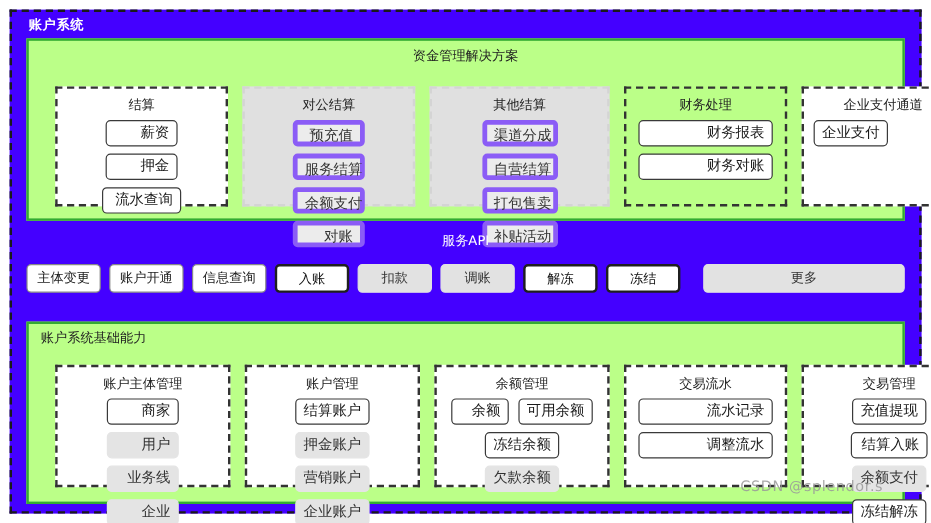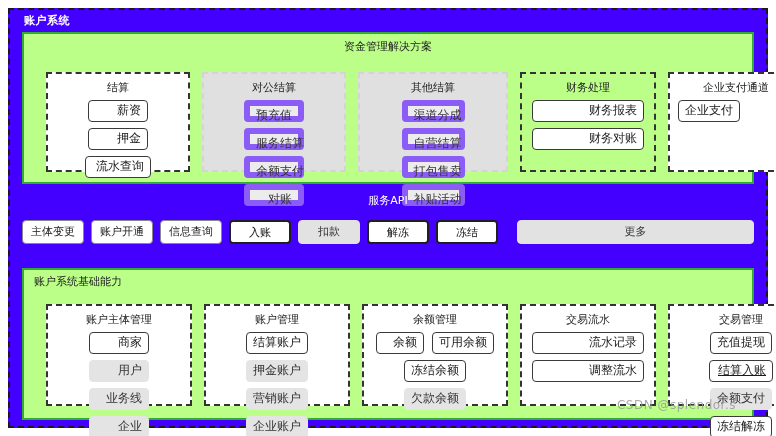--- a/index.html
+++ b/index.html
@@ -137,21 +137,21 @@
     border: 1.6px solid #3a3a3a;
     color: #1a1a1a;
   }
   .chip-fill {
     background: #e4e4e4;
     border: 1px solid #e4e4e4;
     color: #333333;
   }
   .chip-fill-lite {
     background: #ececec;
-    border: 6px solid #8b5cf6;
+    border: 4px solid #8b5cf6;
     color: #333333;
   }
   .w-half { width: 60px; }
 
   
   #api-band {
     position: absolute;
     left: 12px;
     top: 182px;
     width: 732px;
@@ -276,20 +276,21 @@
   </div>
 
   <div id="api-band">
     <div id="api-title">服务API</div>
     <div id="api-row">
       <div class="api-btn api-plain">主体变更</div>
       <div class="api-btn api-plain">账户开通</div>
       <div class="api-btn api-plain">信息查询</div>
       <div class="api-btn api-strong">入账</div>
       <div class="api-btn api-fill">扣款</div>
+      <div class="api-btn api-fill">调账</div>
       <div class="api-btn api-strong">解冻</div>
       <div class="api-btn api-strong">冻结</div>
       <div class="api-btn api-fill api-more">更多</div>
     </div>
   </div>
 
   <div class="green-panel" id="panel-base">
     <div class="panel-title" id="base-title">账户系统基础能力</div>
 
     <div class="group group-dashed-white" style="left:22px; top:34px; width:146px; height:102px;">
@@ -327,21 +328,21 @@
       <div class="chips">
         <div class="chip chip-outline" style="width:112px;">流水记录</div>
         <div class="chip chip-outline" style="width:112px;">调整流水</div>
       </div>
     </div>
 
     <div class="group group-dashed-white" style="left:644px; top:34px; width:146px; height:102px;">
       <div class="group-title">交易管理</div>
       <div class="chips">
         <div class="chip chip-outline" style="width:62px;">充值提现</div>
-        <div class="chip chip-outline" style="width:64px;text-decoration:underline;">结算入账</div>
+        <div class="chip chip-outline" style="width:64px;">结算入账</div>
         <div class="chip chip-fill" style="width:62px;">余额支付</div>
         <div class="chip chip-outline" style="width:62px;">冻结解冻</div>
       </div>
     </div>
 
     <div id="watermark">CSDN @splendor.s</div>
   </div>
 
 </div>
 

